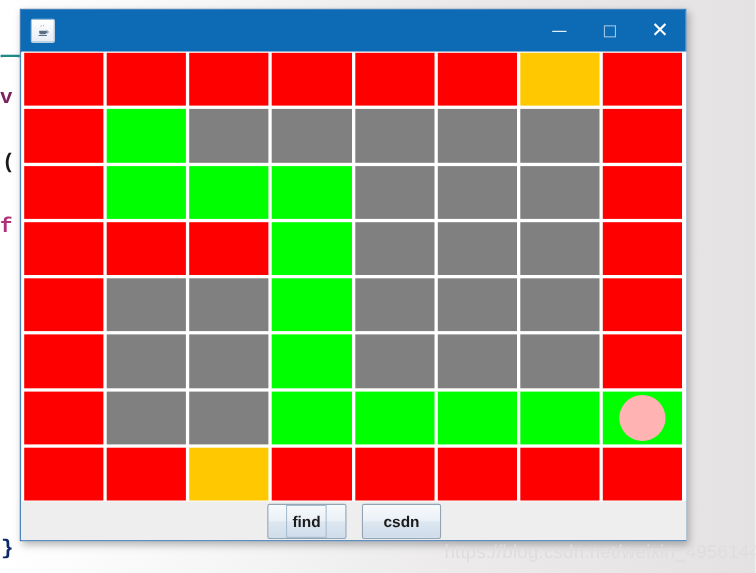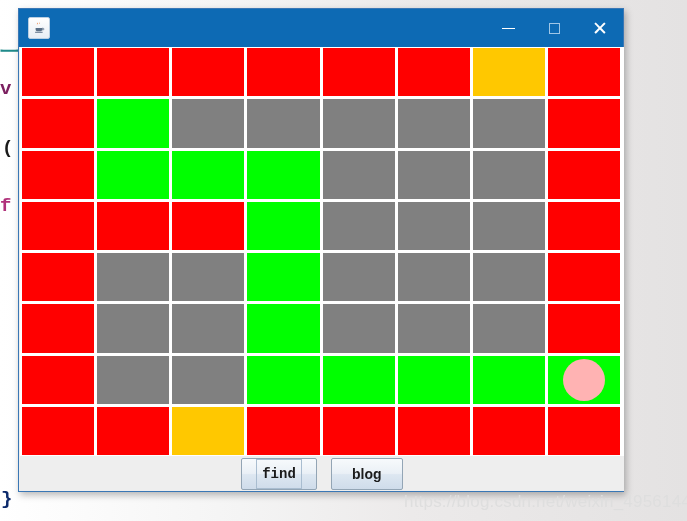--- a/index.html
+++ b/index.html
@@ -165,21 +165,20 @@
     color: #1b1b1b;
     display: flex;
     align-items: center;
     justify-content: center;
     box-sizing: border-box;
   }
   .swing-button .focus-ring {
     border: 1px solid #a9bdd0;
     padding: 6px 5px;
     display: inline-block;
-    font-family: Liberation Mono, monospace;
   }
   .swing-button .plain-label {
     padding: 1px 5px;
     display: inline-block;
   }
 
   
   #watermark {
     position: absolute;
     left: 404px;
@@ -296,19 +295,19 @@
         <div class="cell" style="background: rgb(255, 0, 0);"></div>
         <div class="cell" style="background: rgb(255, 0, 0);"></div>
       </div>
   </div>
 
   <div id="button-bar">
     <div class="swing-button">
       <span class="focus-ring">find</span>
     </div>
     <div class="swing-button">
-      <span class="plain-label">blog</span>
+      <span class="plain-label">csdn</span>
     </div>
   </div>
 
 </div>
 
 <div id="watermark">https://blog.csdn.net/weixin_49561445</div>
 
 </body></html>

